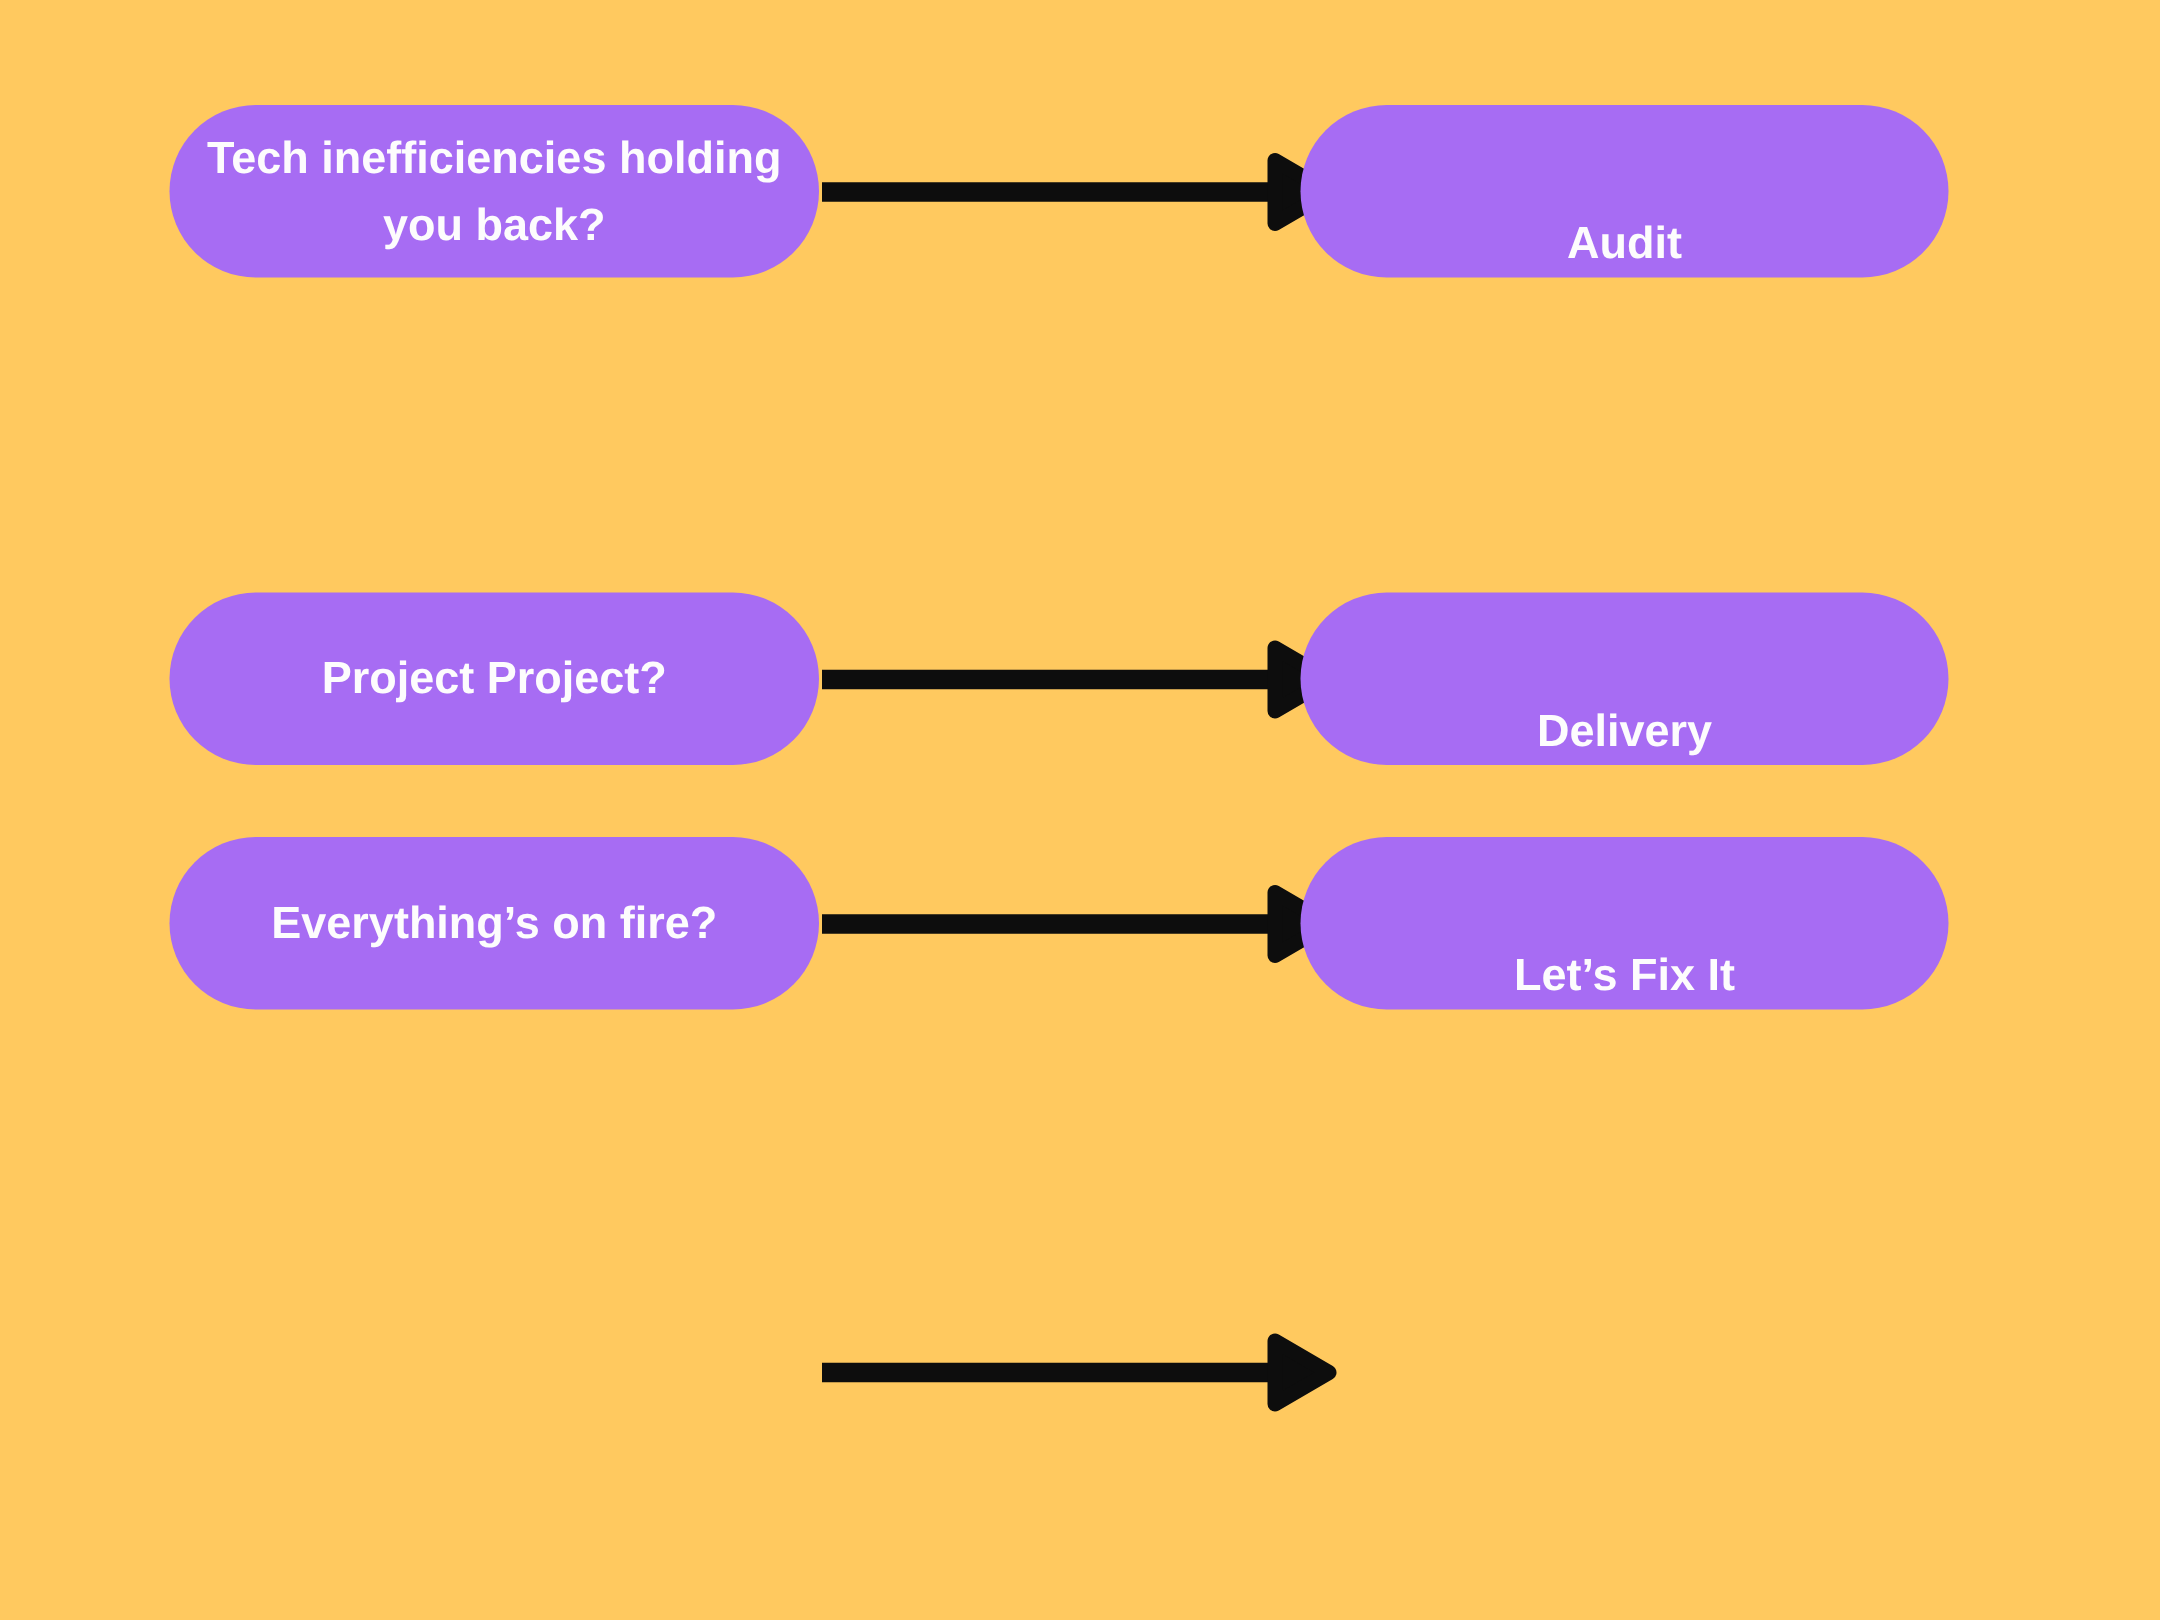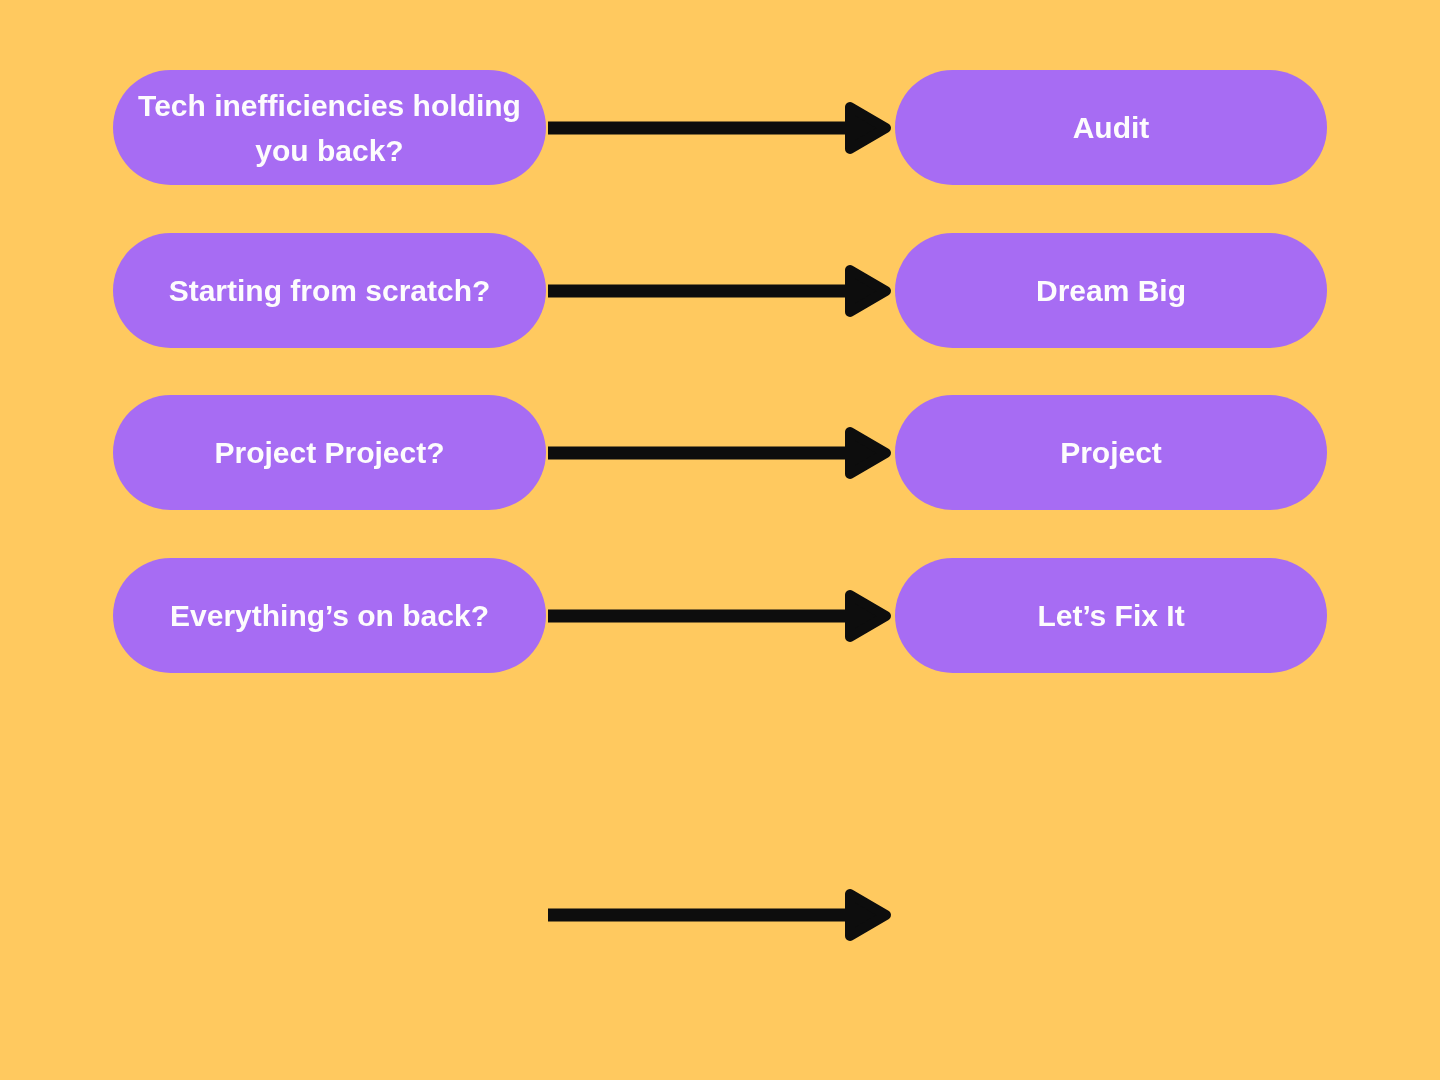--- a/index.html
+++ b/index.html
@@ -45,21 +45,21 @@
     align-items: center;
     justify-content: center;
     text-align: center;
     color: var(--text);
     font-weight: 700;
     font-size: 30px;
     line-height: 1.5;
     padding: 0 10px;
   }
   .pill.left  { left: 113px; width: 433px; }
-  .pill.right { left: 895px; width: 432px; }
+  .pill.right { left: 867px; width: 432px; align-items: flex-end; }
   .pill span { white-space: nowrap; }
   .pill span.allow-wrap { white-space: normal; max-width: 400px; }
   .arrow {
     position: absolute;
     left: 546px;
     top: 50%;
     transform: translateY(-50%);
     width: 348px;
     height: 60px;
     overflow: visible;
@@ -78,49 +78,37 @@
     </div>
     <svg class="arrow" viewBox="0 0 348 60" aria-hidden="true">
       <line x1="2" y1="30" x2="312" y2="30"></line>
       <polygon points="304,9 304,51 340,30"></polygon>
     </svg>
     <div class="pill right">
       <span>Audit</span>
     </div>
   </div>
 
-  <div class="row r1">
-    <div class="pill left">
-      <span>Starting from scratch?</span>
-    </div>
-    <svg class="arrow" viewBox="0 0 348 60" aria-hidden="true">
-      <line x1="2" y1="30" x2="312" y2="30"></line>
-      <polygon points="304,9 304,51 340,30"></polygon>
-    </svg>
-    <div class="pill right">
-      <span>Dream Big</span>
-    </div>
-  </div>
 
   <div class="row r2">
     <div class="pill left">
       <span>Project Project?</span>
     </div>
     <svg class="arrow" viewBox="0 0 348 60" aria-hidden="true">
       <line x1="2" y1="30" x2="312" y2="30"></line>
       <polygon points="304,9 304,51 340,30"></polygon>
     </svg>
     <div class="pill right">
-      <span>Project</span>
+      <span>Delivery</span>
     </div>
   </div>
 
   <div class="row r3">
     <div class="pill left">
-      <span>Everything’s on back?</span>
+      <span>Everything’s on fire?</span>
     </div>
     <svg class="arrow" viewBox="0 0 348 60" aria-hidden="true">
       <line x1="2" y1="30" x2="312" y2="30"></line>
       <polygon points="304,9 304,51 340,30"></polygon>
     </svg>
     <div class="pill right">
       <span>Let’s Fix It</span>
     </div>
   </div>
 

